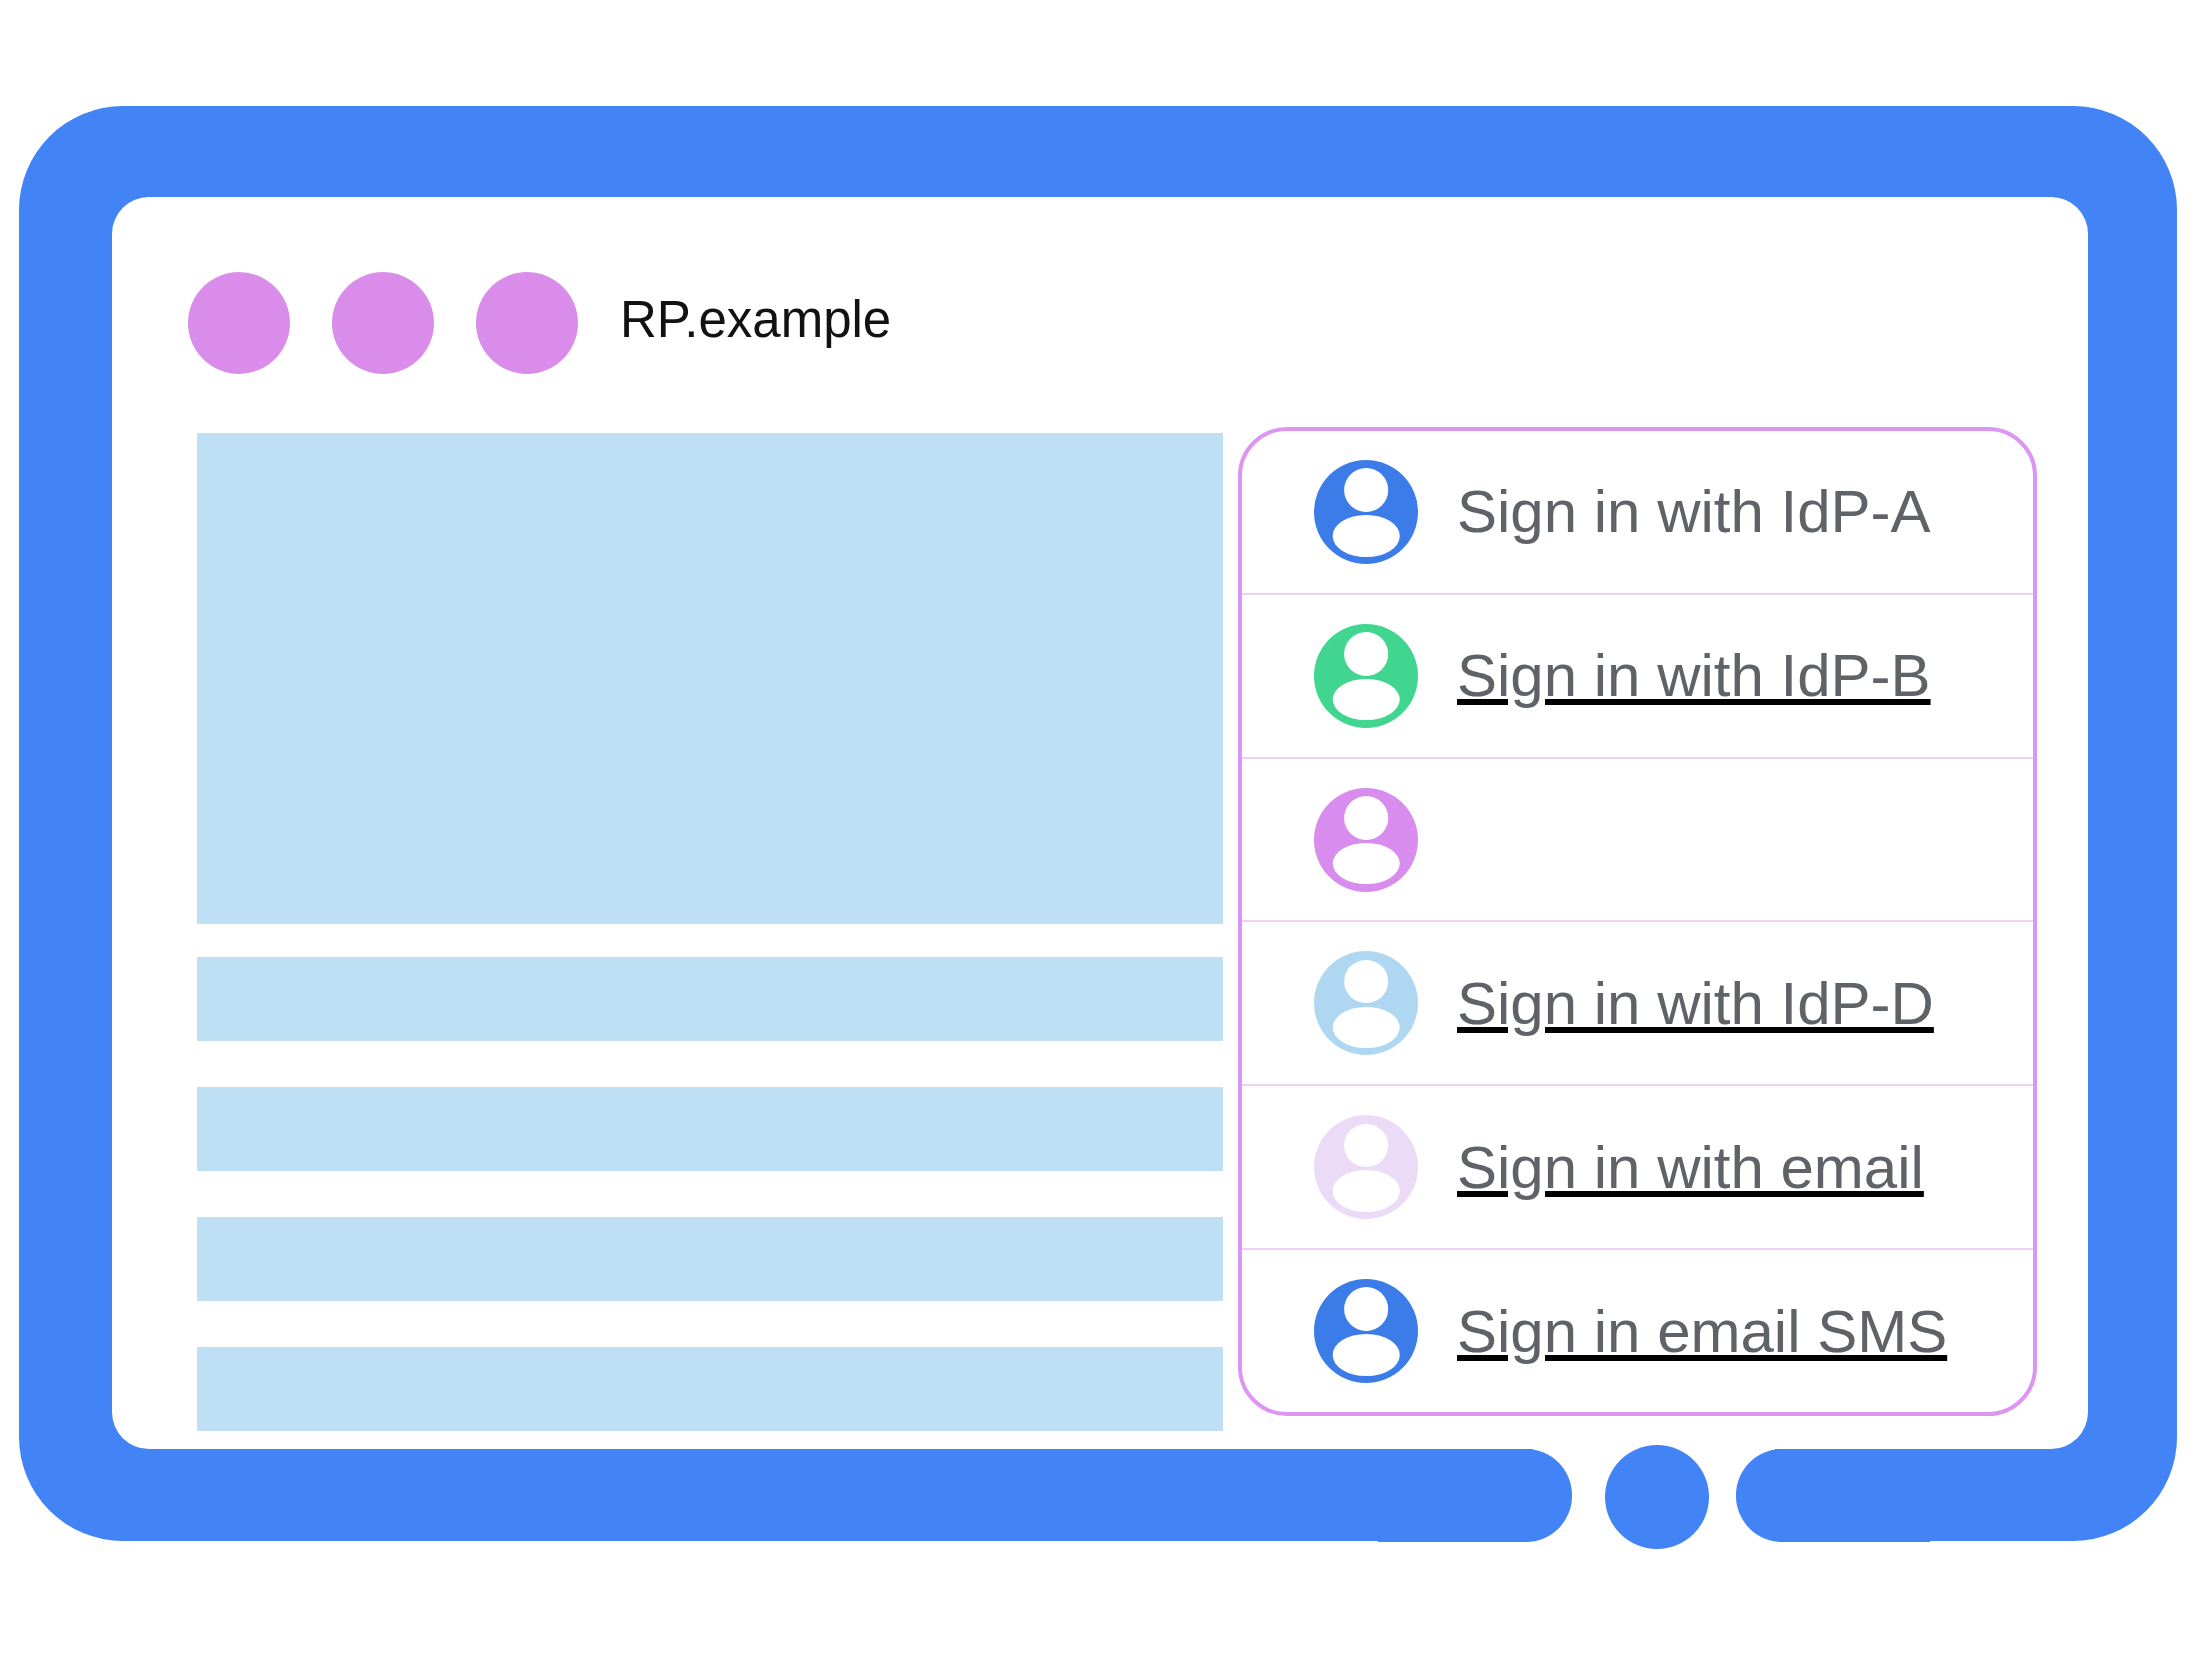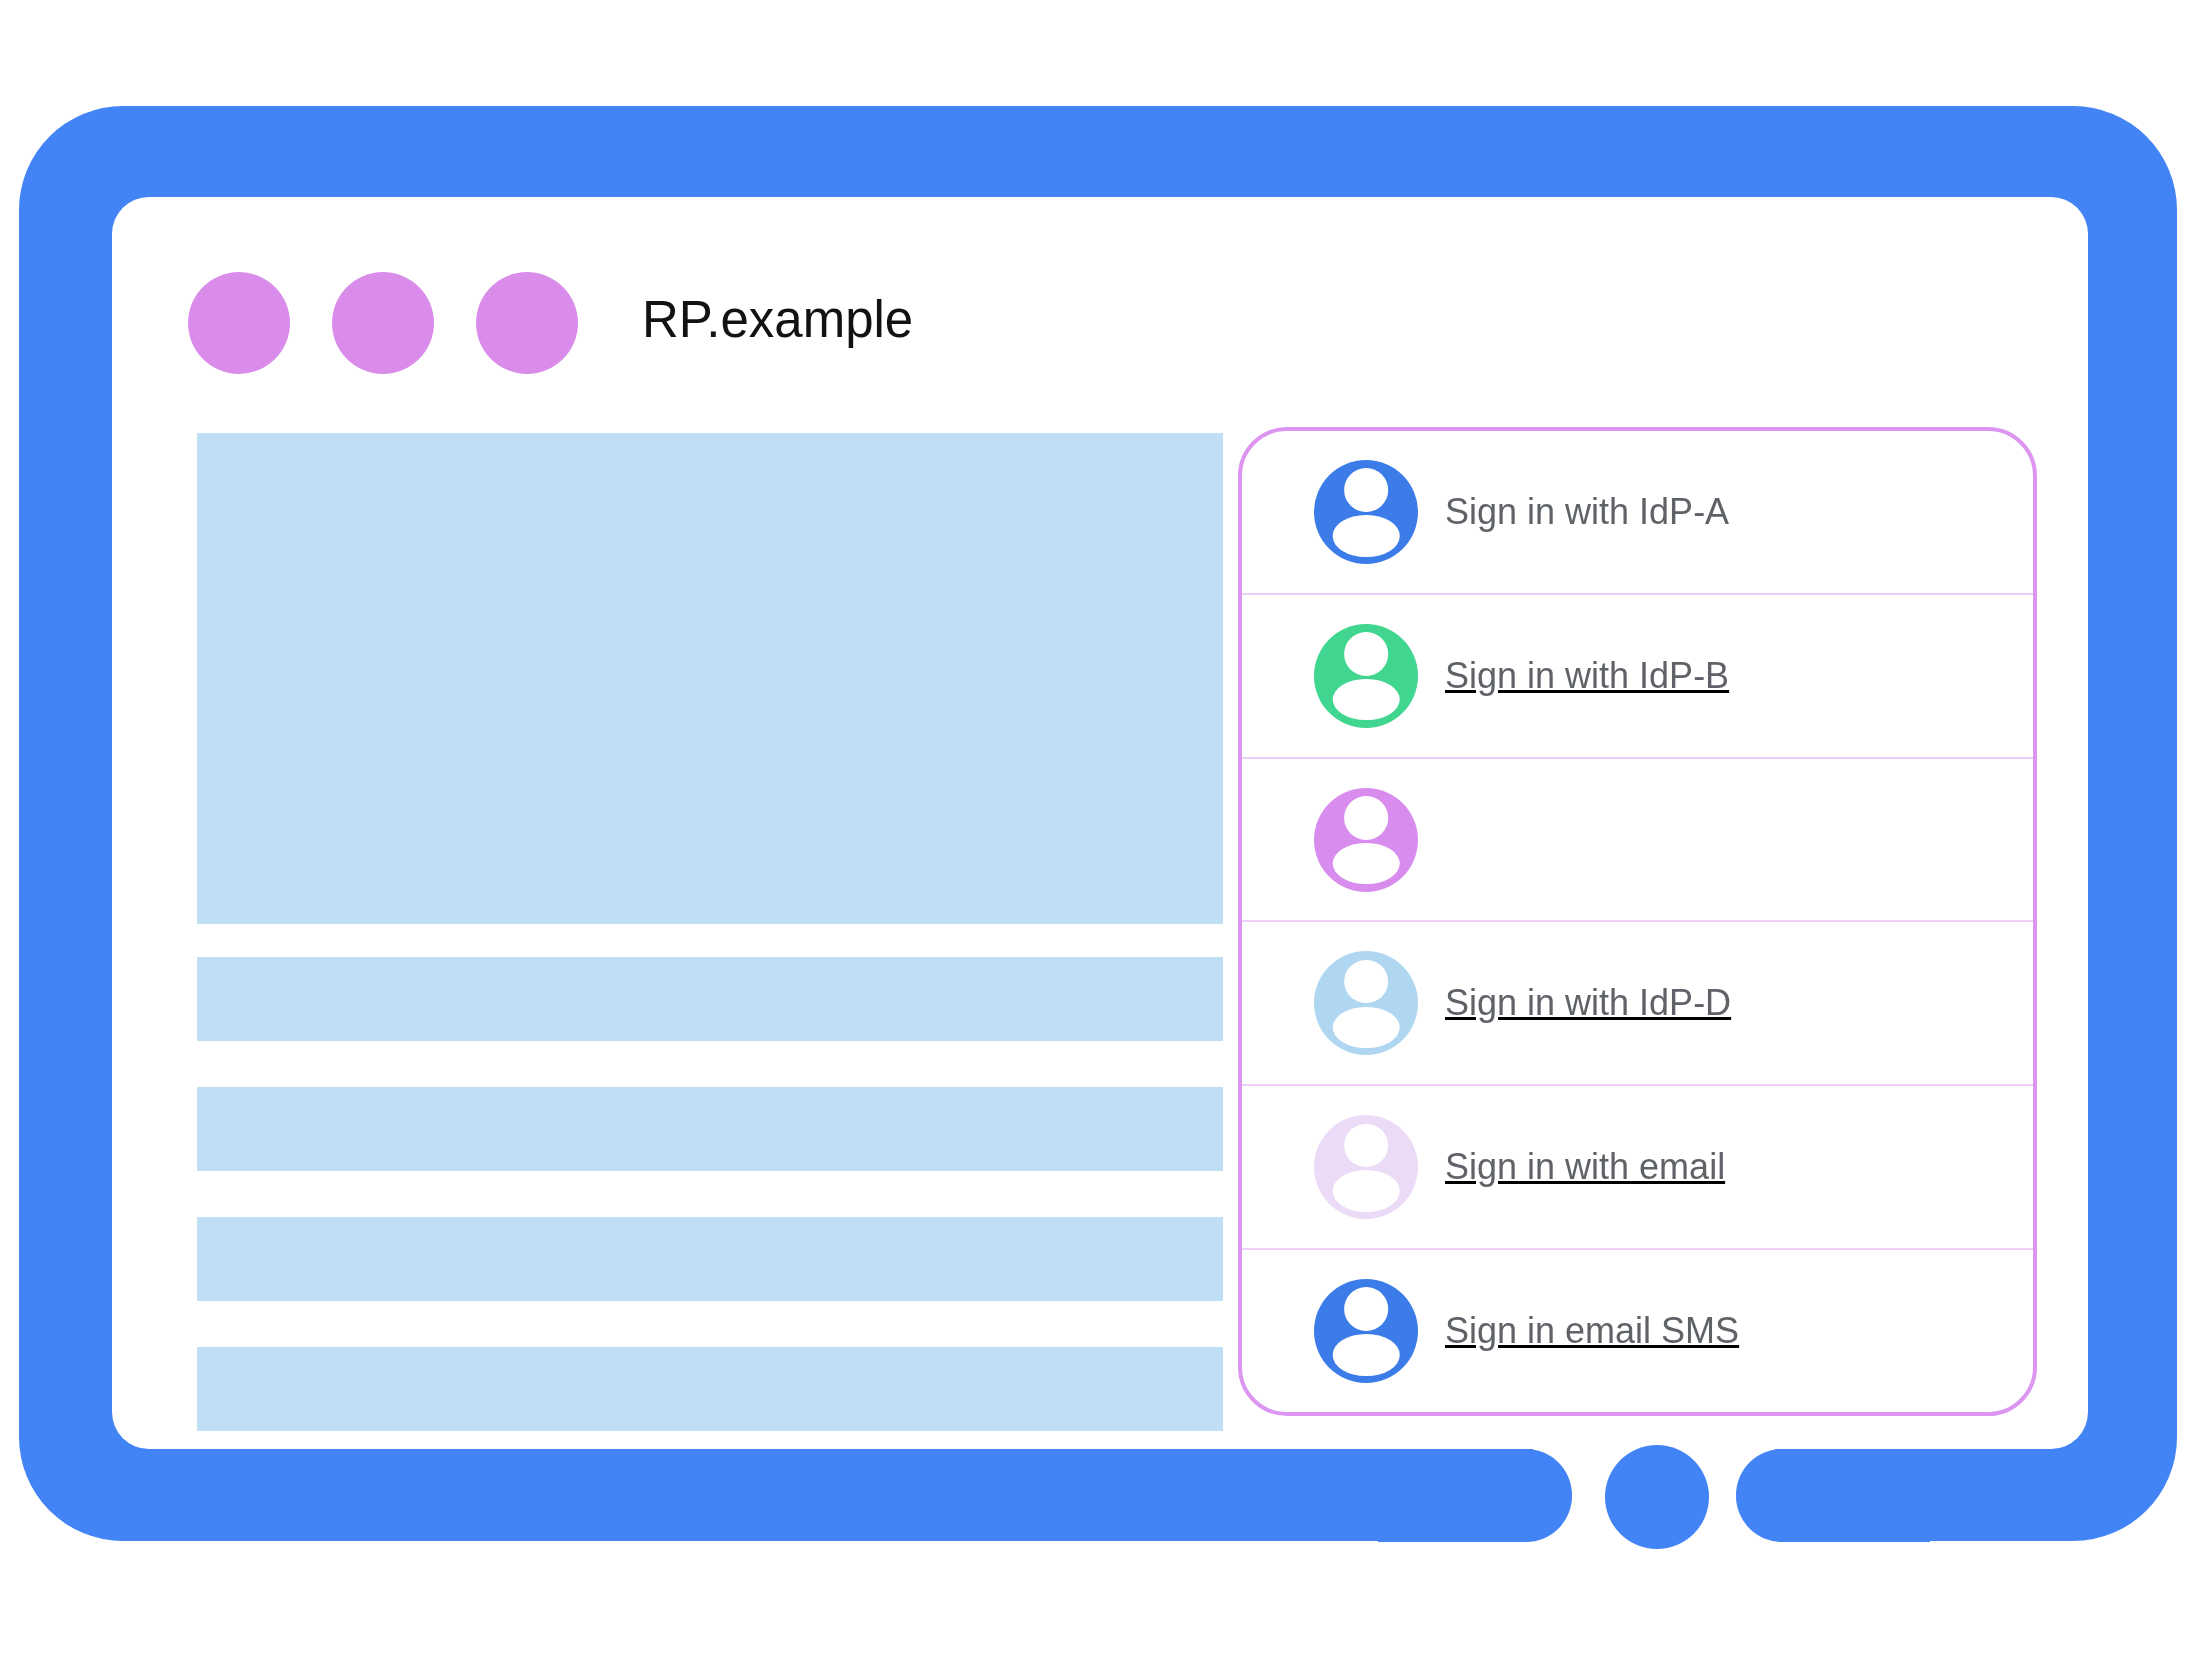--- a/index.html
+++ b/index.html
@@ -23,21 +23,21 @@
   .gap-cover { left: 1533px; top: 1443px; width: 242px; height: 111px; background: #ffffff; z-index: 3; }
   .cap { top: 1449px; width: 194px; height: 93px; background: var(--frame); z-index: 4; }
   .cap-left  { left: 1378px; border-radius: 0 46px 46px 0; }
   .cap-right { left: 1736px; border-radius: 46px 0 0 46px; }
   .frame-dot { left: 1605px; top: 1445px; width: 104px; height: 104px; border-radius: 50%; background: var(--frame); z-index: 4; }
 
   
   .controls { left: 188px; top: 272px; display: flex; gap: 42px; z-index: 5; }
   .control-dot { width: 102px; height: 102px; border-radius: 50%; background: var(--dot); }
   .title {
-    left: 642px; top: 293px; z-index: 5;
+    left: 620px; top: 293px; z-index: 5;
     font-size: 51px; line-height: 53px; color: var(--title); font-weight: 400;
   }
 
   
   .hero  { left: 197px; top: 433px; width: 1026px; height: 491px; background: var(--skeleton); z-index: 5; }
   .lines { left: 197px; top: 957px; width: 1026px; z-index: 5; }
   .line  { height: 84px; background: var(--skeleton); margin-bottom: 46px; }
 
   
   .panel {
@@ -53,21 +53,21 @@
     position: relative; overflow: hidden; flex: none; display: block;
   }
   .avatar .head {
     position: absolute; left: 50%; top: 8%; transform: translateX(-50%);
     width: 42%; height: 42%; background: #ffffff; border-radius: 50%;
   }
   .avatar .torso {
     position: absolute; left: 50%; top: 53%; transform: translateX(-50%);
     width: 64%; height: 40%; background: #ffffff; border-radius: 50%;
   }
-  .signin-label { margin-left: 27px; font-size: 36px; font-weight: 500; color: var(--label); white-space: nowrap; }
+  .signin-label { margin-left: 39px; font-size: 60px; font-weight: 500; color: var(--label); white-space: nowrap; }
 </style>
 </head>
 <body>
 
 <div class="stage">
   <div class="abs frame"></div>
   <div class="abs window"></div>
 
   <div class="abs gap-cover"></div>
   <div class="abs cap cap-left"></div>

